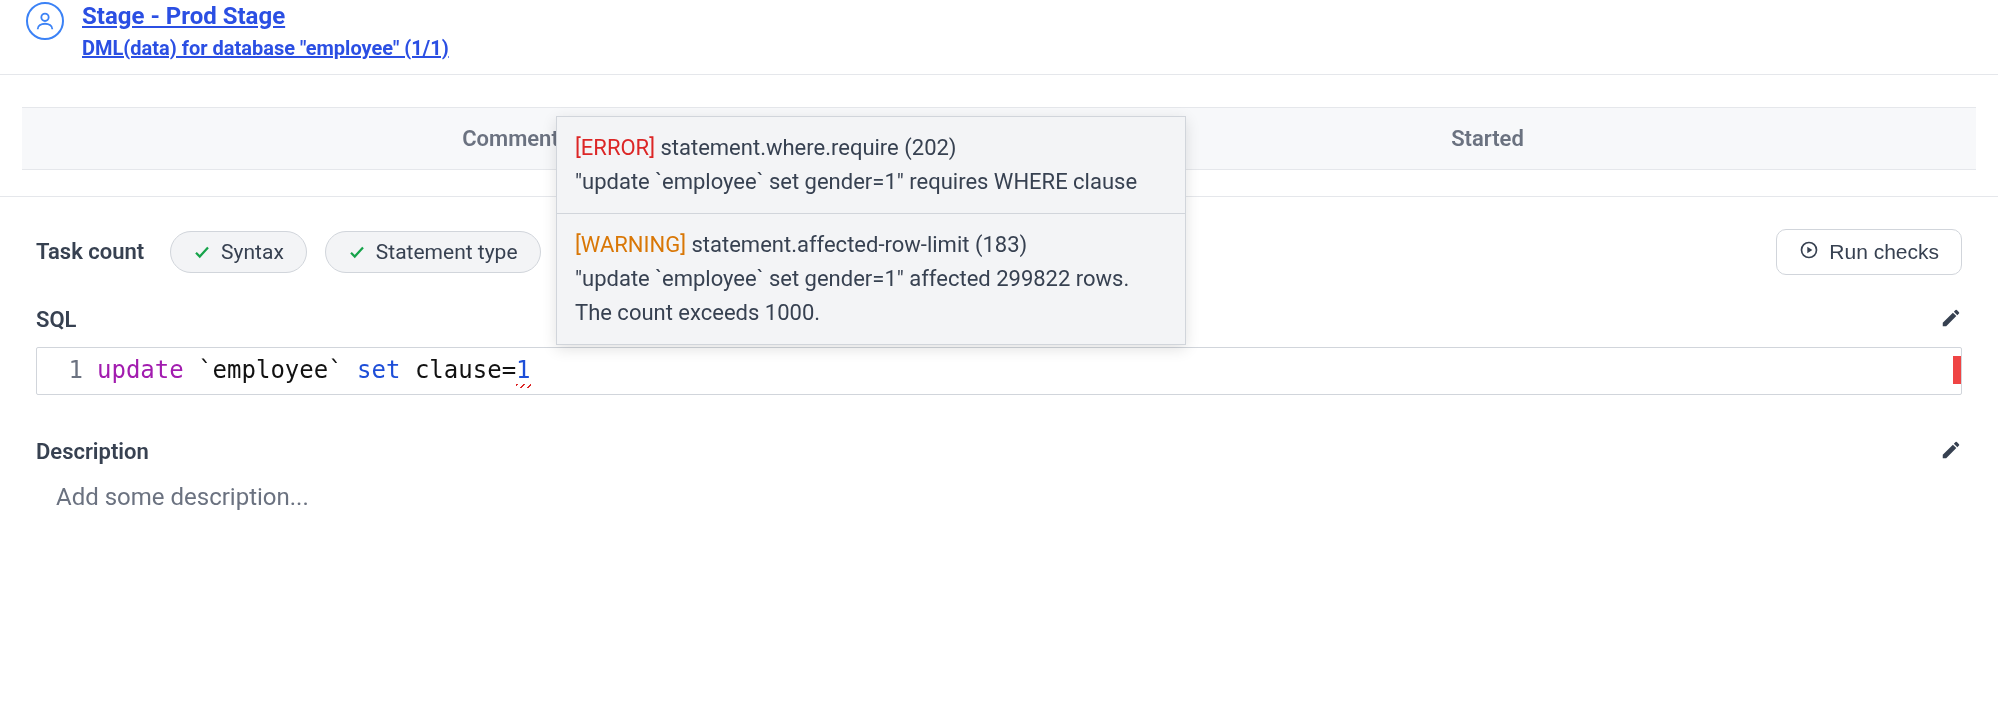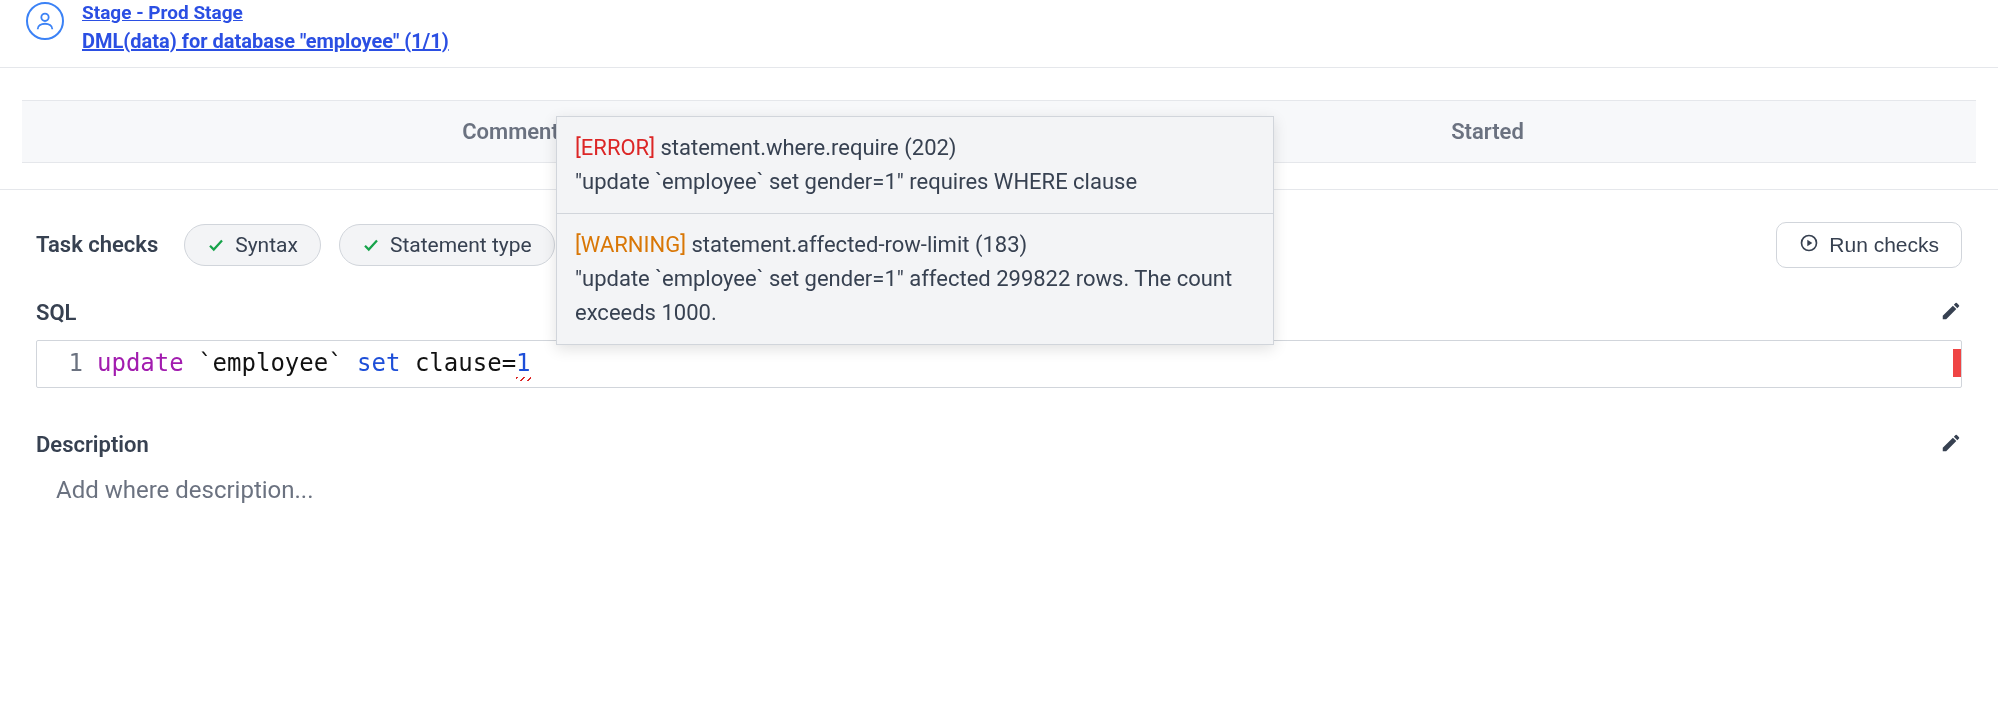--- a/index.html
+++ b/index.html
@@ -27,21 +27,21 @@
     margin-top: 2px;
   }
   .avatar svg { width: 22px; height: 22px; stroke: #3b82f6; fill: none; stroke-width: 2; }
   .header-links a {
     color: #2b4fe3;
     font-weight: 700;
     text-decoration: underline;
     display: block;
     line-height: 1.4;
   }
-  .header-links a.stage { font-size: 19px; }
+  .header-links a.stage { font-size: 24px; }
   .header-links a.sub { font-size: 20px; }
 
   
   .tabs-row {
     background: #f7f8fa;
     border: 1px solid #e5e7eb;
     border-left: none; border-right: none;
     display: flex;
     padding: 18px 0;
     margin: 32px 22px 0 22px;
@@ -162,21 +162,21 @@
     margin: 18px 36px 0 56px;
     font-size: 24px;
     color: #6b7280;
   }
 
   
   .popover {
     position: absolute;
     top: 116px;
     left: 556px;
-    width: 718px;
+    width: 630px;
     background: #f3f4f6;
     border: 1px solid #d1d5db;
     box-shadow: 0 4px 14px rgba(0,0,0,0.12);
     z-index: 50;
     font-size: 22px;
     color: #374151;
   }
   .popover .msg {
     padding: 14px 18px;
     line-height: 1.55;
@@ -200,21 +200,21 @@
     <a href="#" class="sub">DML(data) for database "employee" (1/1)</a>
   </div>
 </div>
 
 <div class="tabs-row">
   <div class="tab">Comment</div>
   <div class="tab">Started</div>
 </div>
 
 <div class="checks-row">
-  <span class="checks-label">Task checks</span>
+  <span class="checks-label">Task count</span>
 
   <span class="pill">
     <svg class="check-ok" viewBox="0 0 24 24">
         <polyline points="4 13 9 18 20 6"></polyline>
       </svg>
     <span>Syntax</span>
   </span>
 
   <span class="pill">
     <svg class="check-ok" viewBox="0 0 24 24">
@@ -248,21 +248,21 @@
 </div>
 
 <div class="section-head desc-section">
   <h3>Description</h3>
   <span class="edit-icon">
     <svg viewBox="0 0 24 24">
         <path d="M3 17.25V21h3.75L17.81 9.94l-3.75-3.75L3 17.25zM20.71 7.04a1 1 0 0 0 0-1.41l-2.34-2.34a1 1 0 0 0-1.41 0l-1.83 1.83 3.75 3.75 1.83-1.83z"></path>
       </svg>
   </span>
 </div>
-<div class="desc-input">Add where description...</div>
+<div class="desc-input">Add some description...</div>
 
 <div class="popover">
   <div class="msg">
     <div>
       <span class="tag-error">[ERROR]</span><span> statement.where.require (202)</span>
     </div>
     <div>"update `employee` set gender=1" requires WHERE clause</div>
   </div>
   <div class="msg">
     <div>

